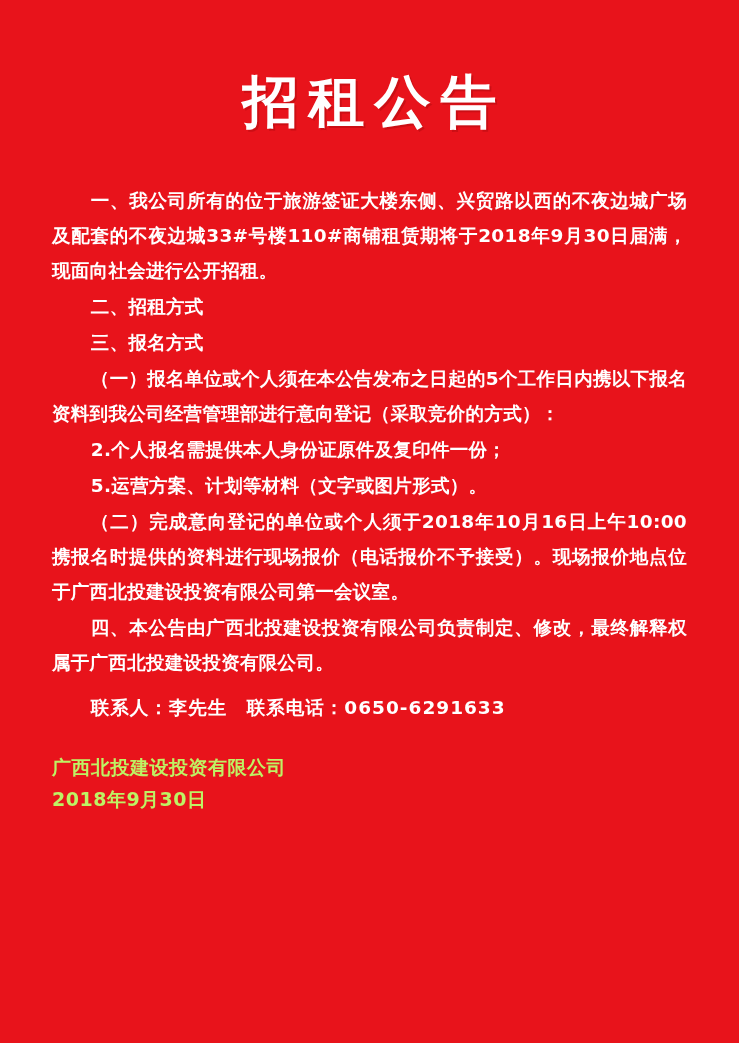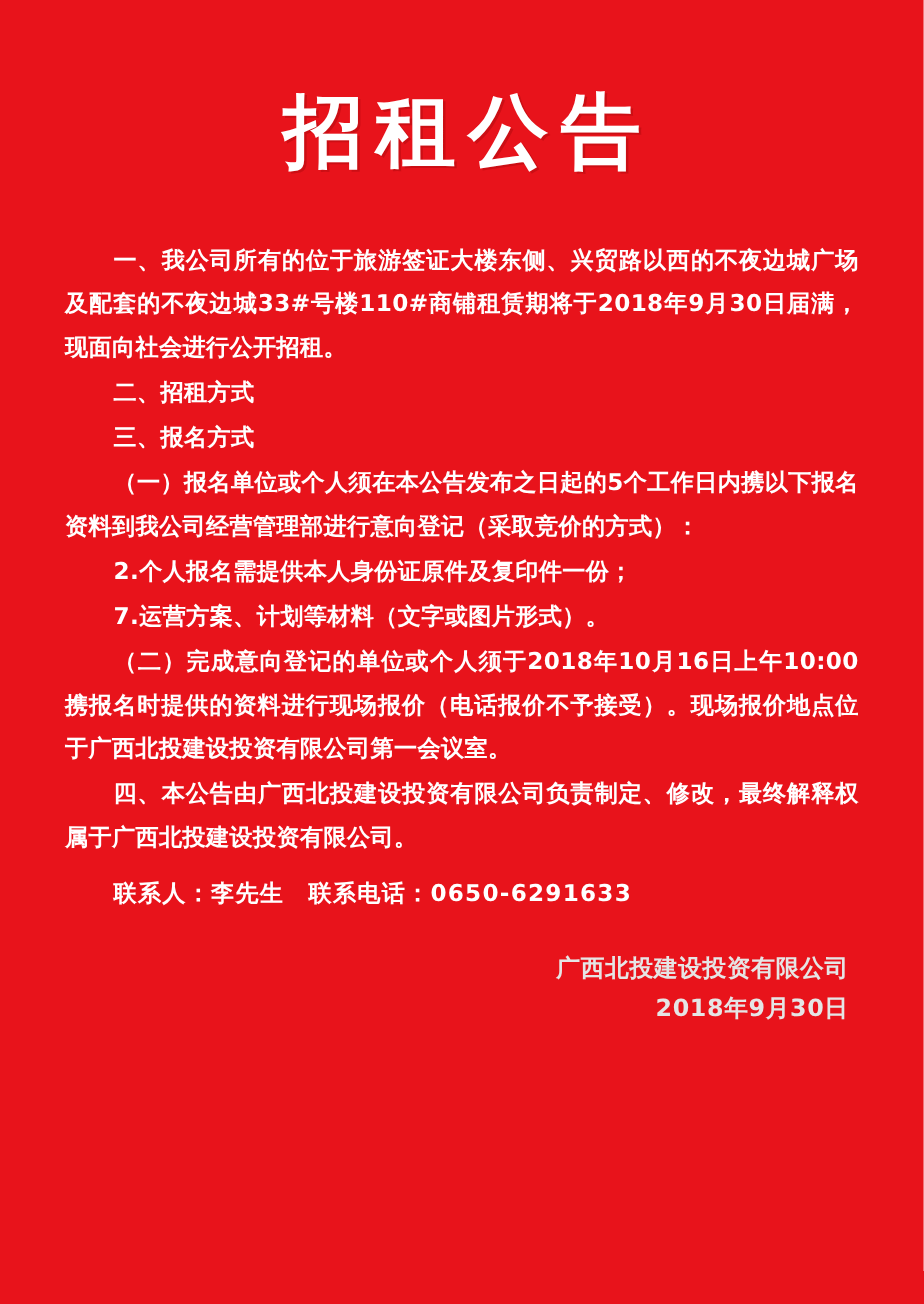--- a/index.html
+++ b/index.html
@@ -29,21 +29,21 @@
     padding: 0 52px;
     box-sizing: border-box;
   }
   .title {
     margin: 0;
     padding-top: 72px;
     text-align: center;
     color: #ffffff;
     font-family: "DejaVu Serif", "Liberation Serif", serif;
     font-weight: 700;
-    font-size: 64px;
+    font-size: 56px;
     line-height: 1.05;
     letter-spacing: 10px;
     text-indent: 10px;
     text-shadow: 2px 2px 0 rgba(120,0,0,0.25);
   }
   .body-text {
     margin-top: 52px;
     color: #ffffff;
     font-family: "DejaVu Sans", "Liberation Sans", sans-serif;
     font-weight: 700;
@@ -56,22 +56,22 @@
     margin: 0 0 1px 0;
     text-indent: 2.1em;
   }
   .contact {
     margin: 10px 0 0 0;
     text-indent: 2.1em;
     letter-spacing: 1px;
   }
   .signature {
     margin-top: 26px;
-    text-align: right;
-    color: #e5e5e5;
+    text-align: left;
+    color: #bef264;
     font-weight: 700;
     font-size: 19px;
     line-height: 32px;
     letter-spacing: 0.5px;
     padding-right: 8px;
   }
   .sig-line {
     display: block;
   }
 </style>
@@ -82,21 +82,21 @@
   <div class="poster-inner">
 
     <h1 class="title">招租公告</h1>
 
     <div class="body-text">
       <p class="para">一、我公司所有的位于旅游签证大楼东侧、兴贸路以西的不夜边城广场及配套的不夜边城33#号楼110#商铺租赁期将于2018年9月30日届满，现面向社会进行公开招租。</p>
       <p class="para">二、招租方式</p>
       <p class="para">三、报名方式</p>
       <p class="para">（一）报名单位或个人须在本公告发布之日起的5个工作日内携以下报名资料到我公司经营管理部进行意向登记（采取竞价的方式）：</p>
       <p class="para">2.个人报名需提供本人身份证原件及复印件一份；</p>
-      <p class="para">7.运营方案、计划等材料（文字或图片形式）。</p>
+      <p class="para">5.运营方案、计划等材料（文字或图片形式）。</p>
       <p class="para">（二）完成意向登记的单位或个人须于2018年10月16日上午10:00携报名时提供的资料进行现场报价（电话报价不予接受）。现场报价地点位于广西北投建设投资有限公司第一会议室。</p>
       <p class="para">四、本公告由广西北投建设投资有限公司负责制定、修改，最终解释权属于广西北投建设投资有限公司。</p>
       <p class="contact">联系人：李先生　联系电话：0650-6291633</p>
     </div>
 
     <div class="signature">
       <span class="sig-line">广西北投建设投资有限公司</span>
       <span class="sig-line">2018年9月30日</span>
     </div>
 

